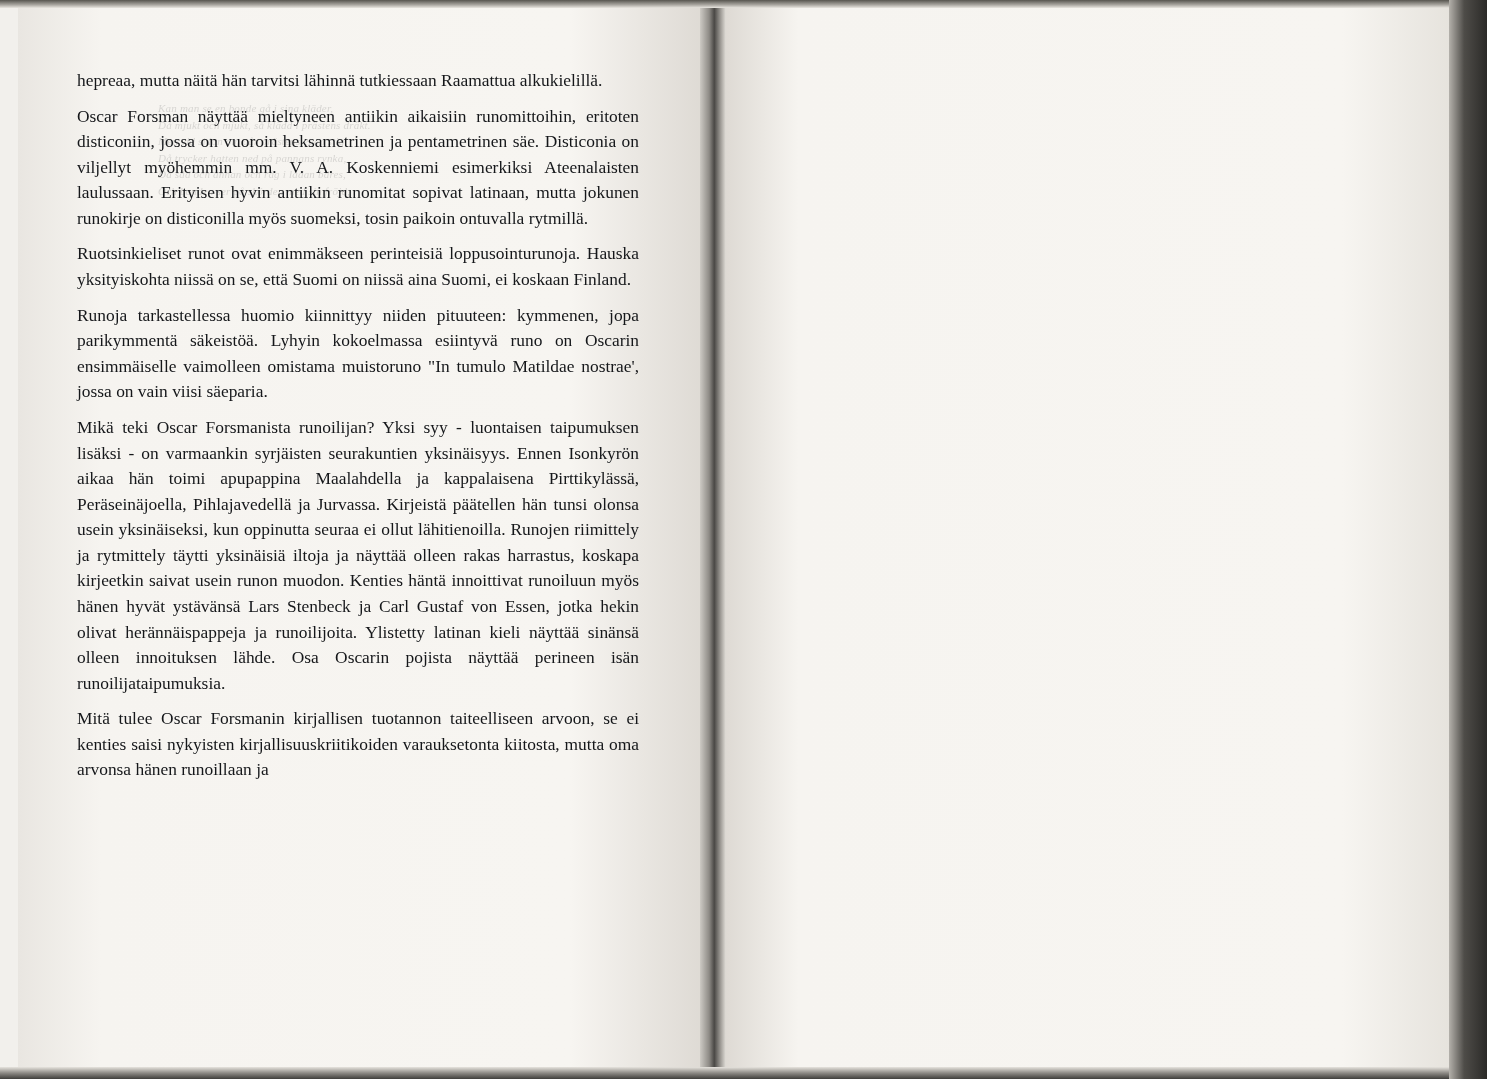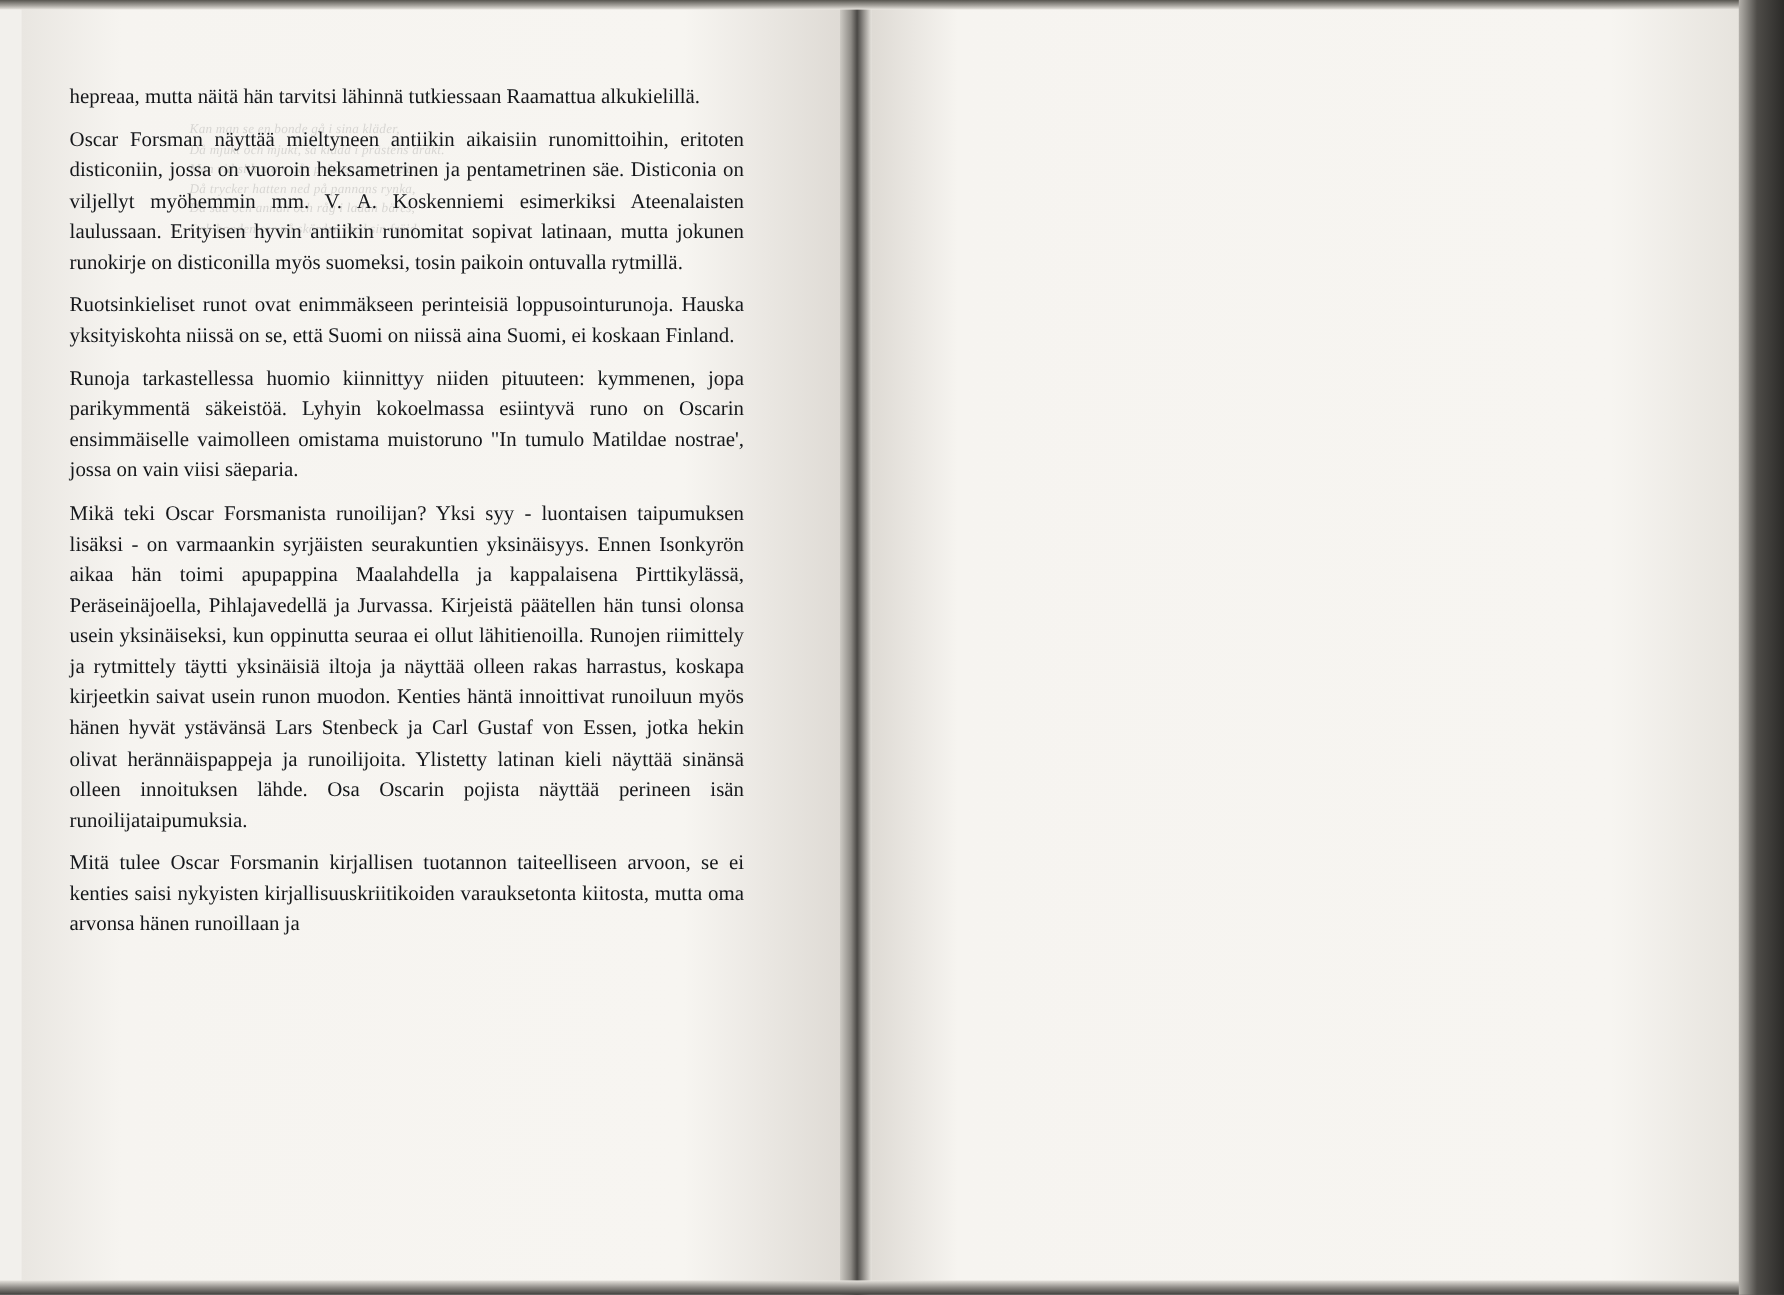--- a/index.html
+++ b/index.html
@@ -77,21 +77,21 @@
   .col {
     position: absolute;
     font-size: 17.4px;
     line-height: 1.47;
     color: #15171a;
     text-align: justify;
     text-justify: inter-word;
     hyphens: manual;
   }
   .col-left {
-    left: 40px;
+    left: 59px;
     top: 68px;
     width: 562px;
   }
   .col p {
     margin: 0 0 10px 0;
   }
 
   
   .ghost {
     position: absolute;

